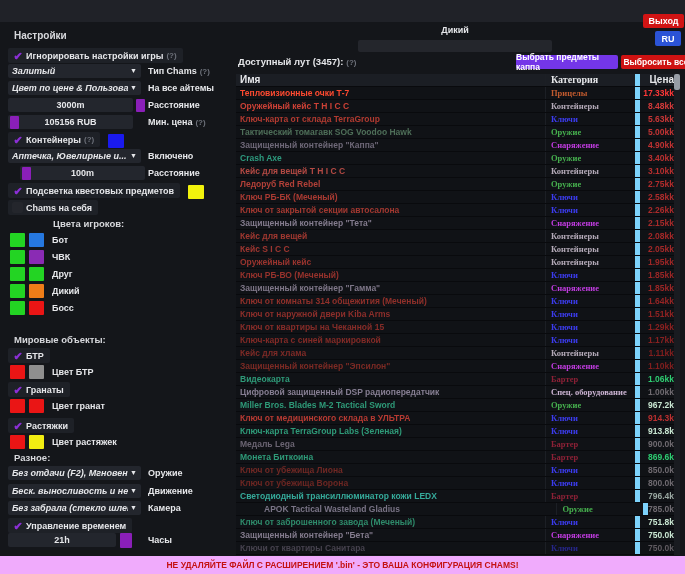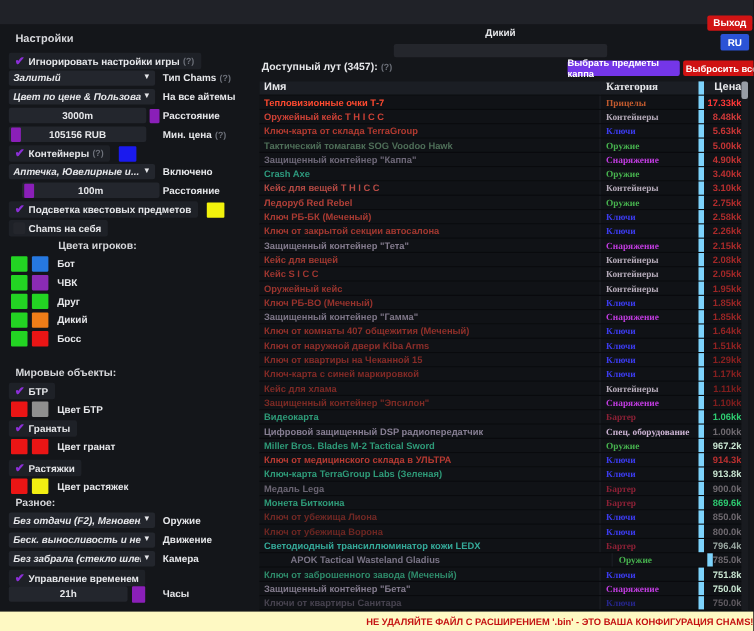--- a/index.html
+++ b/index.html
@@ -50,22 +50,22 @@
     display:flex; height:13px; line-height:12px; font-size:8.5px;
     background:#101216; border-bottom:1px solid #090a0d; white-space:nowrap;
   }
   .thead { background:#1b1e24; color:#e6e7ea; font-size:10px; }
   .c-name { width:310px; padding-left:4px; overflow:hidden; border-right:1px solid #1c1f25; }
   .c-cat { width:94px; padding-left:5px; overflow:hidden; border-right:5px solid #7dd3fc;font-family:Liberation Serif, serif; }
   .c-price { flex:1; text-align:right; padding-right:5px; }
   .scroll-track { position:absolute; left:674px; top:74px; width:6px; height:481px; background:#191b20; }
   .scroll-thumb { position:absolute; left:674px; top:74px; width:6px; height:16px; background:#979da6; border-radius:2px; cursor:grab; }
 
-  .footer { position:absolute; left:0; bottom:0; width:685px; height:18px; background:#fef9c3;
-            display:flex; align-items:center; justify-content:flex-end; }
+  .footer { position:absolute; left:0; bottom:0; width:685px; height:18px; background:#f0abfc;
+            display:flex; align-items:center; justify-content:center; }
   .footer .warn { color:#c41212; font-size:8.5px; }
 </style>
 </head>
 <body>
 
 <div class="topbar"></div>
 <div class="btn exit-btn" style="background-color: rgb(209, 20, 20);">Выход</div>
 <div class="btn ru-btn" style="background-color: rgb(43, 83, 214);">RU</div>
 <div class="search-label">Дикий</div>
 <input class="search-input" value="" style="">
@@ -346,21 +346,21 @@
         <div class="c-name" style="color: rgb(150, 50, 44);">Ключ РБ-ВО (Меченый)</div>
         <div class="c-cat" style="color: rgb(60, 60, 240);">Ключи</div>
         <div class="c-price" style="color: rgb(154, 38, 38);">1.85kk</div>
       </div>
       <div class="trow">
         <div class="c-name" style="color: rgb(126, 118, 136);">Защищенный контейнер "Гамма"</div>
         <div class="c-cat" style="color: rgb(193, 60, 224);">Снаряжение</div>
         <div class="c-price" style="color: rgb(154, 38, 38);">1.85kk</div>
       </div>
       <div class="trow">
-        <div class="c-name" style="color: rgb(144, 48, 42);">Ключ от комнаты 407 общежития (Меченый)</div>
+        <div class="c-name" style="color: rgb(144, 48, 42);">Ключ от комнаты 314 общежития (Меченый)</div>
         <div class="c-cat" style="color: rgb(60, 60, 240);">Ключи</div>
         <div class="c-price" style="color: rgb(148, 36, 36);">1.64kk</div>
       </div>
       <div class="trow">
         <div class="c-name" style="color: rgb(140, 46, 42);">Ключ от наружной двери Kiba Arms</div>
         <div class="c-cat" style="color: rgb(60, 60, 240);">Ключи</div>
         <div class="c-price" style="color: rgb(144, 34, 34);">1.51kk</div>
       </div>
       <div class="trow">
         <div class="c-name" style="color: rgb(134, 44, 40);">Ключ от квартиры на Чеканной 15</div>

